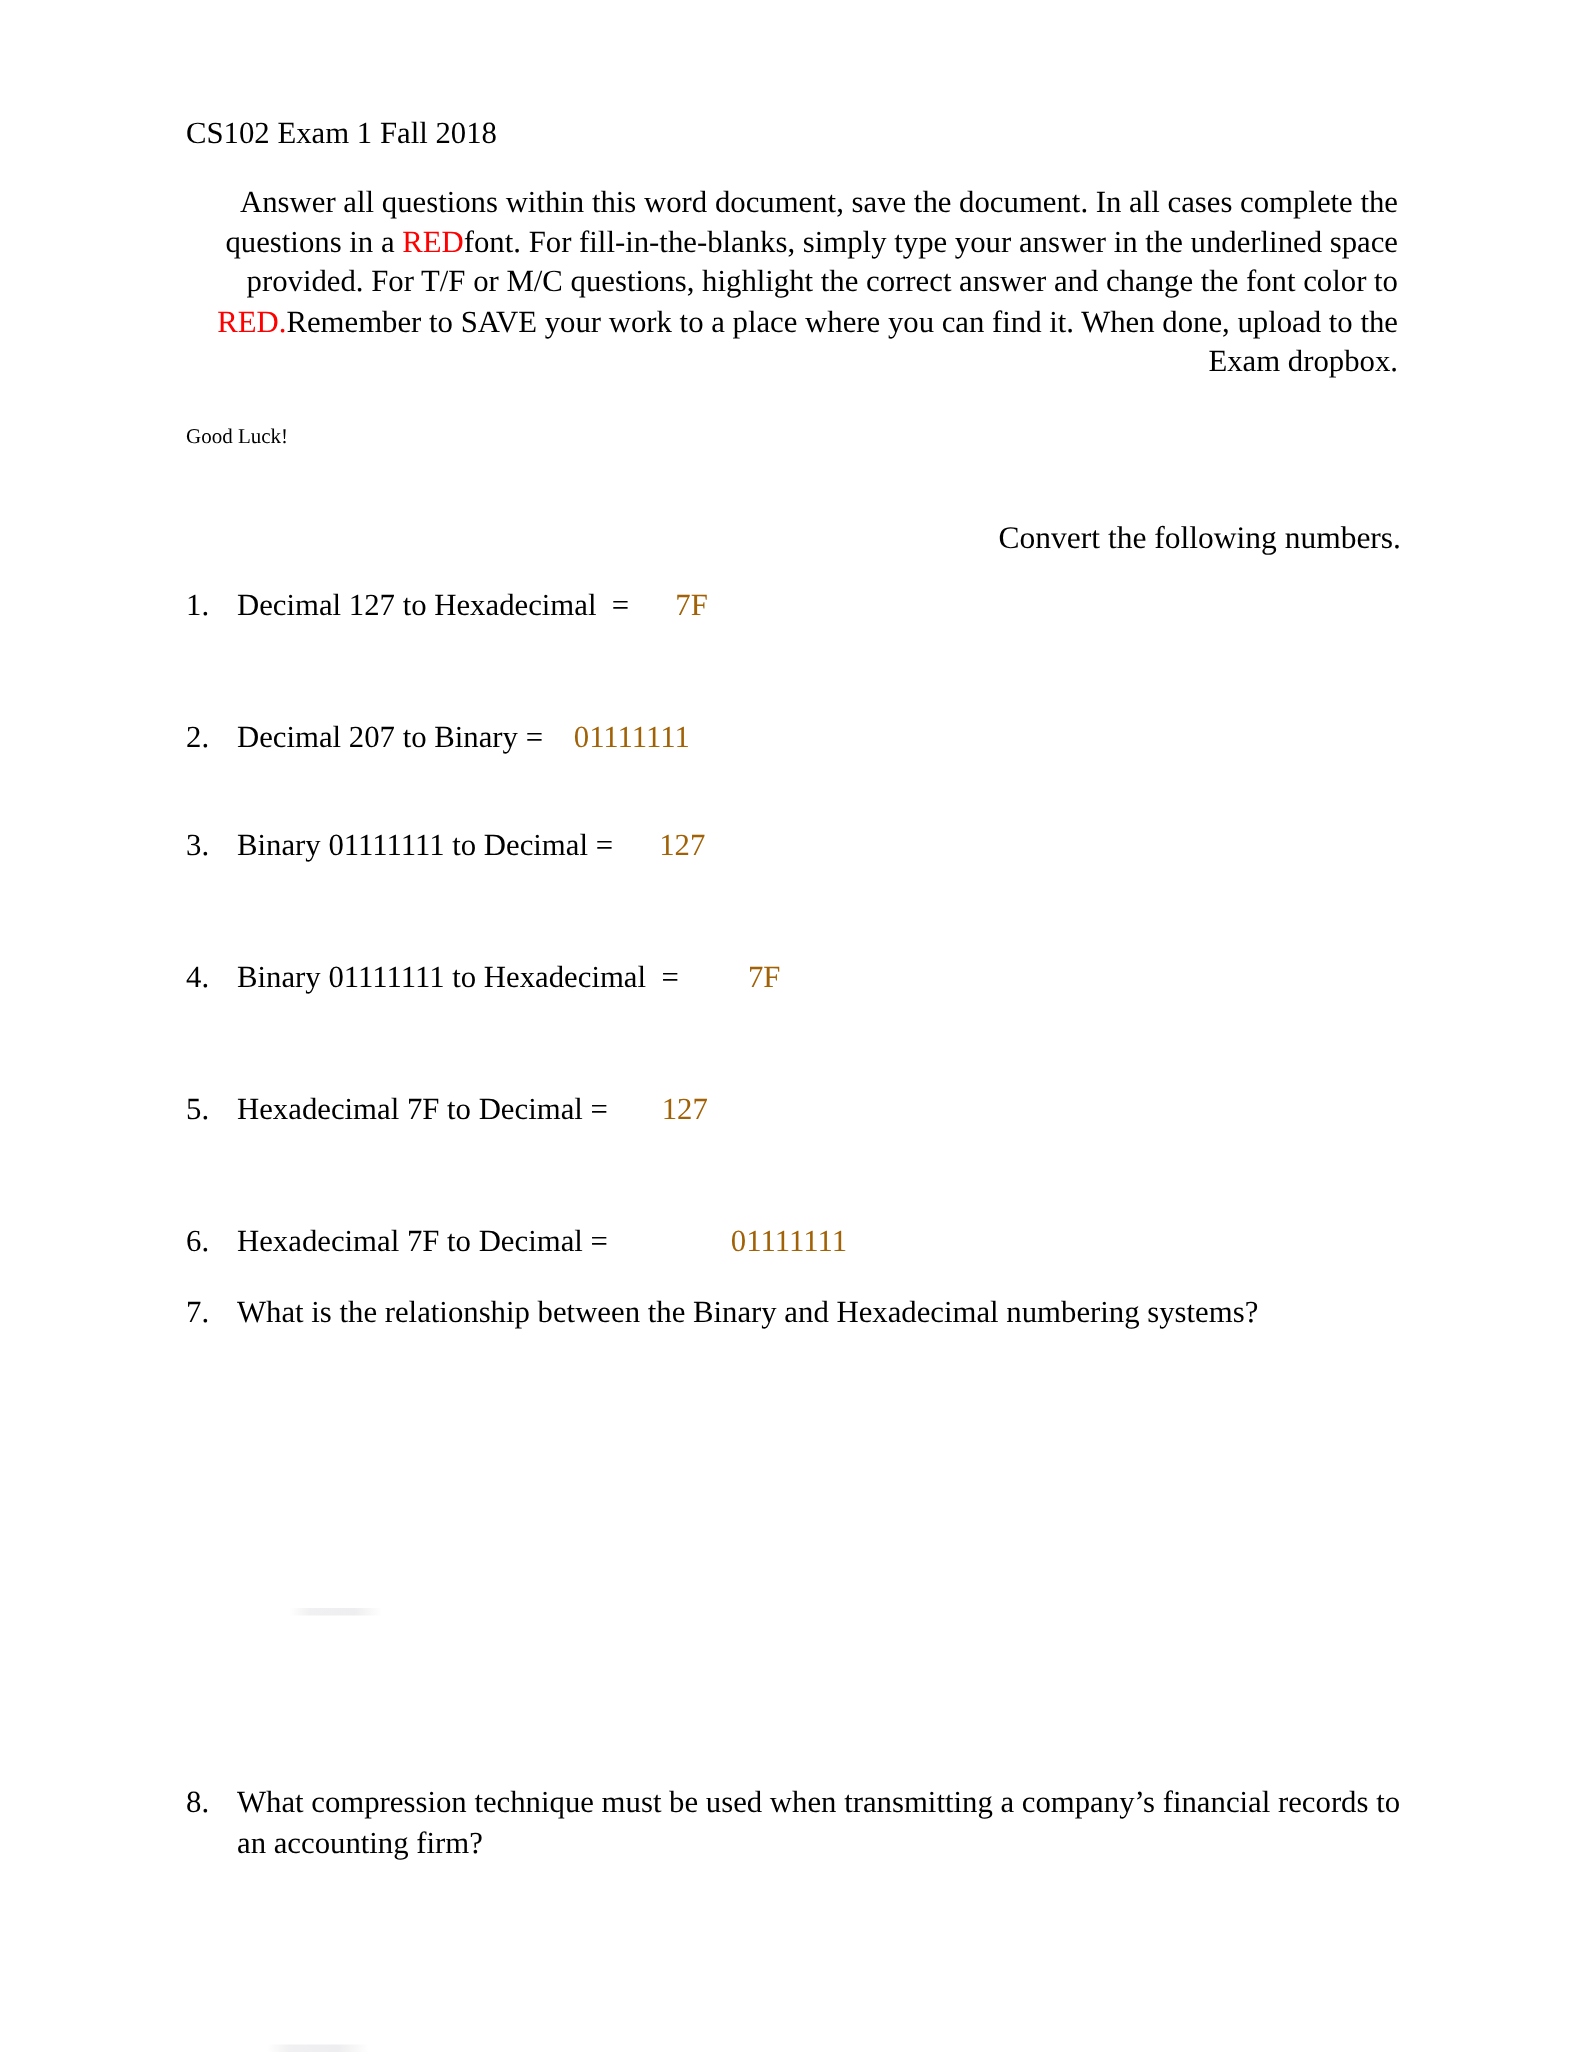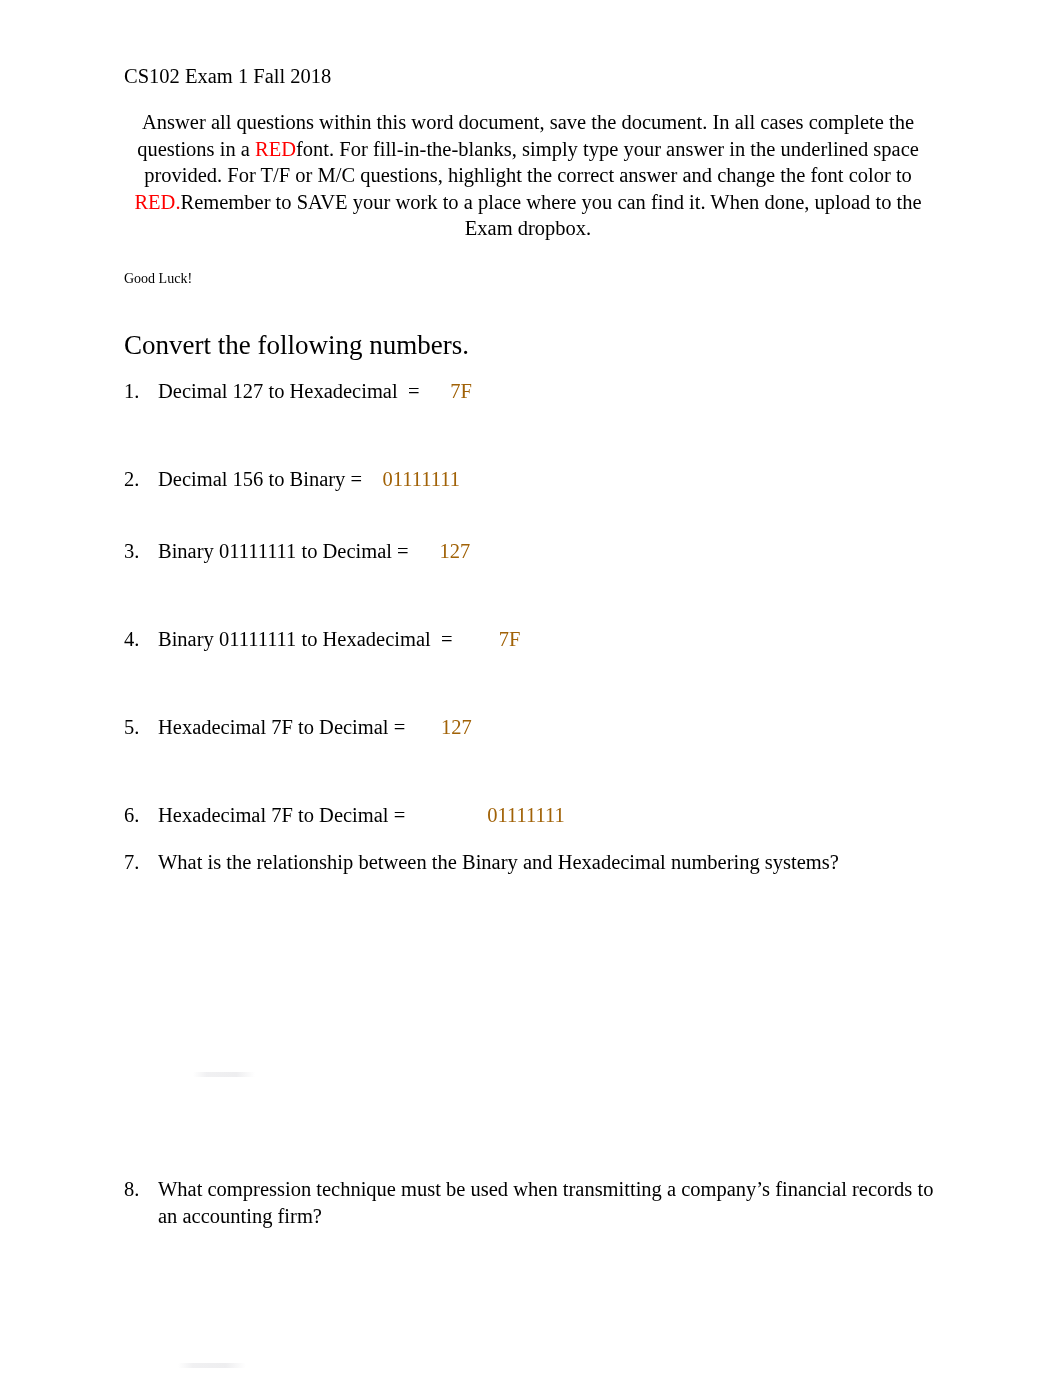--- a/index.html
+++ b/index.html
@@ -17,48 +17,49 @@
     width: 1062px;
     height: 1377px;
     background: #ffffff;
     margin: 0 auto;
     overflow: hidden;
     box-sizing: border-box;
   }
   .content {
     position: absolute;
     left: 124px;
-    top: 63px;
+    top: 76px;
     width: 810px;
   }
   .doc-title {
     font-size: 20.5px;
     line-height: 26px;
     margin: 0 0 20px 0;
     white-space: nowrap;
   }
   .para {
     font-size: 20.5px;
     line-height: 26.6px;
     margin: 0 0 0 0;
-    text-align: center;
+    text-align: right;
     width: 808px;
   }
   .para-intro {
     margin-bottom: 24px;
   }
   .good-luck {
     font-size: 14px;
     line-height: 26px;
     margin: 0 0 40px 0;
   }
   .convert-line {
-    font-size: 27px;
+    font-size: 21px;
     line-height: 26px;
     margin: 0 0 20px 0;
+    text-align: right;
   }
   .red {
     color: #ff0000;
   }
   .qlist {
     list-style: none;
     margin: 0;
     padding: 0;
   }
   .qitem {
@@ -102,21 +103,21 @@
 
     <div class="convert-line">Convert the following numbers.</div>
 
     <ol class="qlist">
 
       <li class="qitem gap-88">
         <span class="qnum">1.</span><span class="qtext">Decimal 127 to Hexadecimal  =</span><span class="qtext">      </span><span class="answer">7F</span>
       </li>
 
       <li class="qitem gap-72">
-        <span class="qnum">2.</span><span class="qtext">Decimal 156 to Binary =</span><span class="qtext">    </span><span class="answer">01111111</span>
+        <span class="qnum">2.</span><span class="qtext">Decimal 207 to Binary =</span><span class="qtext">    </span><span class="answer">01111111</span>
       </li>
 
       <li class="qitem gap-88">
         <span class="qnum">3.</span><span class="qtext">Binary 01111111 to Decimal =</span><span class="qtext">      </span><span class="answer">127</span>
       </li>
 
       <li class="qitem gap-88">
         <span class="qnum">4.</span><span class="qtext">Binary 01111111 to Hexadecimal  =</span><span class="qtext">         </span><span class="answer">7F</span>
       </li>
 

